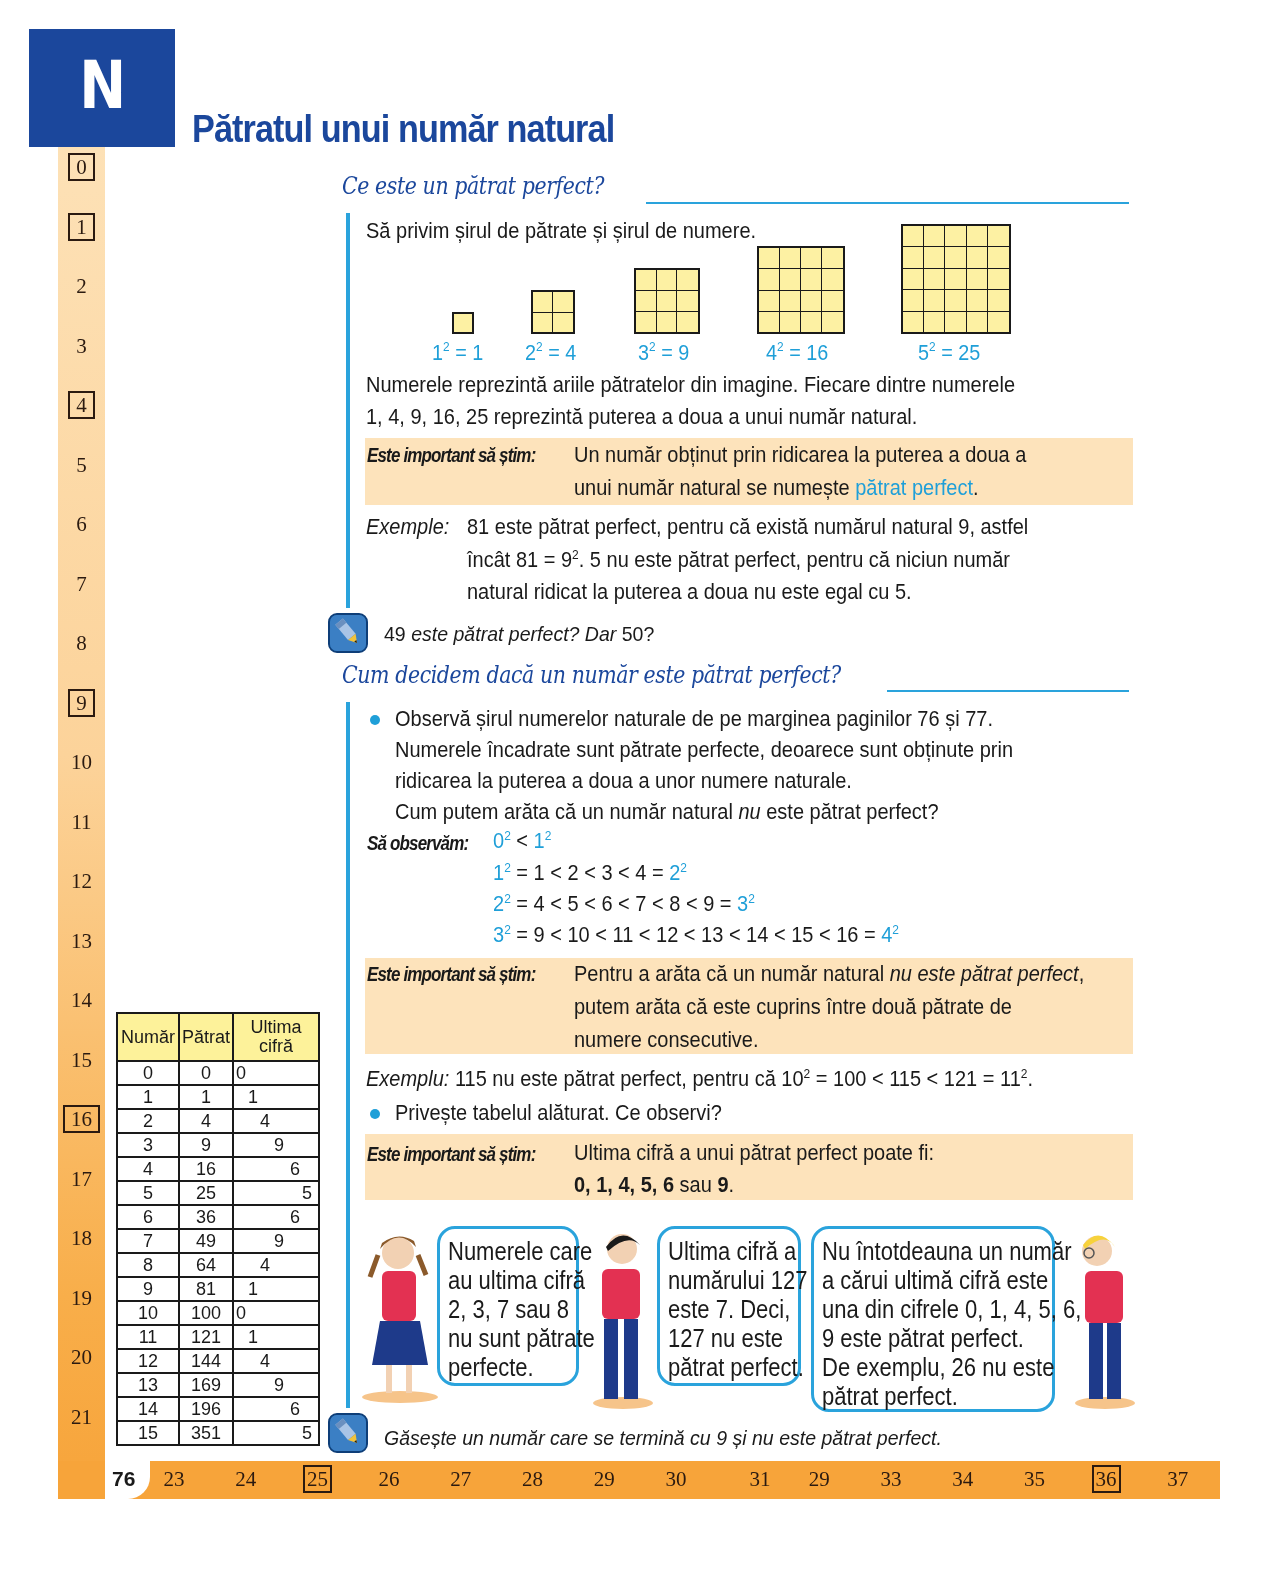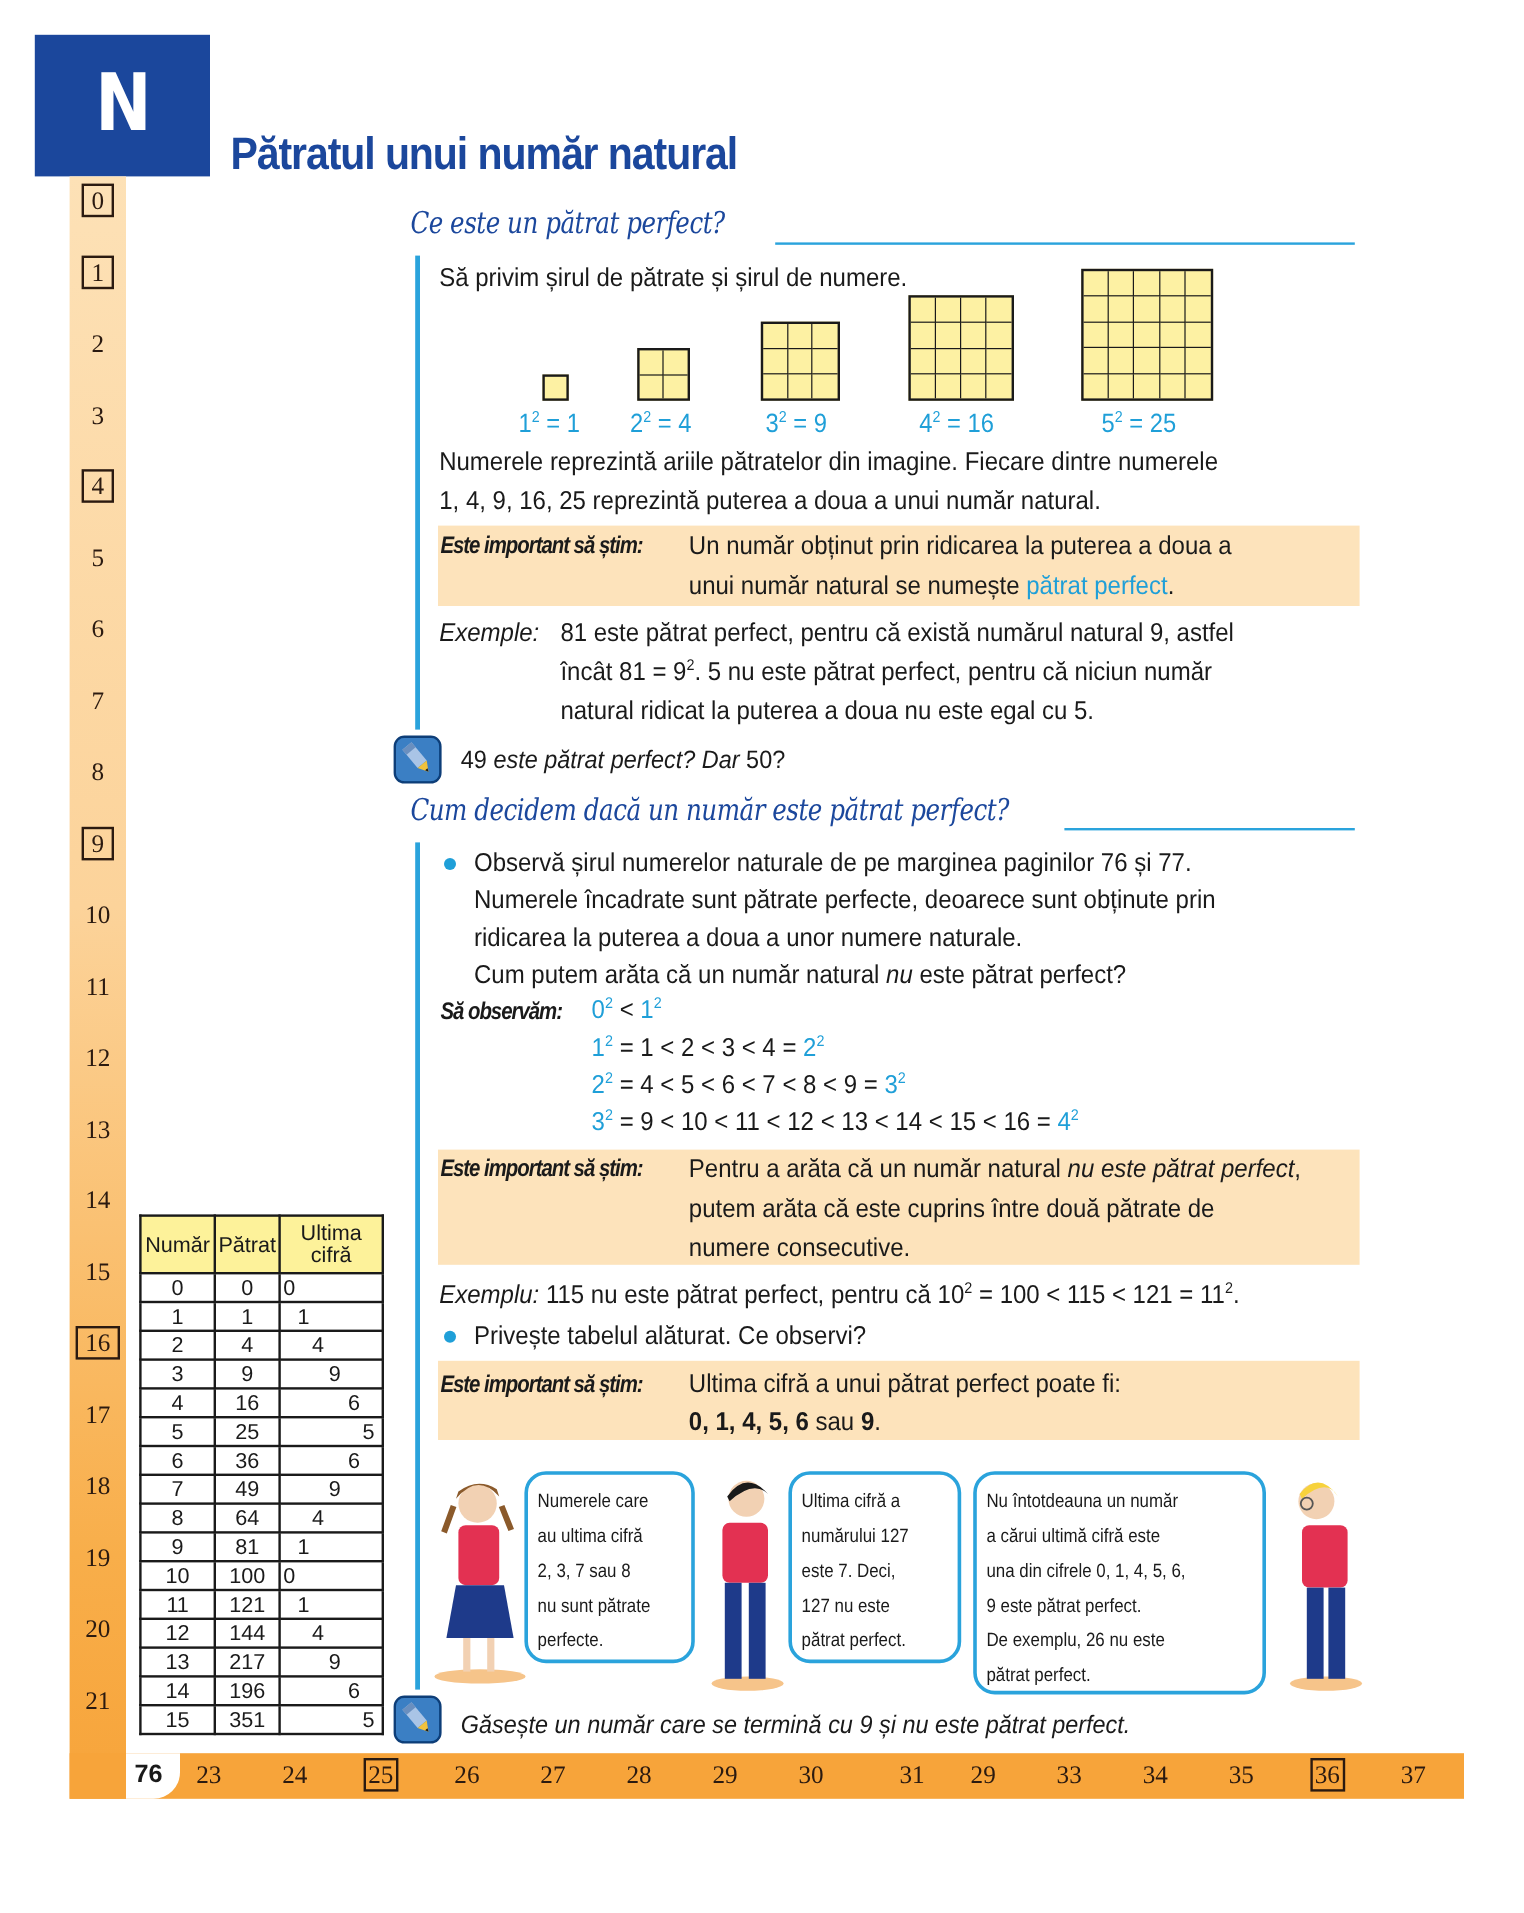--- a/index.html
+++ b/index.html
@@ -70,21 +70,21 @@
   .num-table { left: 116px; top: 1012px; border-collapse: collapse;
     font-family: "Liberation Sans", sans-serif; font-size: 18px; }
   .num-table th, .num-table td { border: 2px solid #1a1a1a; padding: 0; height: 22px; line-height: 22px; }
   .num-table th { background: #fdf29a; font-weight: normal; line-height: 19px; height: 46px; color: #1a1a1a; }
   .num-table td { text-align: center; }
   .num-table col.c1 { width: 62px; } .num-table col.c2 { width: 54px; } .num-table col.c3 { width: 86px; }
   .last-digit { display: block; text-align: left; }
 
   
   .bubble { border: 3px solid #2aa3dc; border-radius: 18px; background: #fff; box-sizing: border-box;
-    padding: 8px 8px; font-family: "Liberation Sans", sans-serif; font-size: 16px; line-height: 29px;
+    padding: 8px 8px; font-family: "Liberation Sans", sans-serif; font-size: 25px; line-height: 29px;
     color: #1a1a1a; }
   .bubble p { margin: 0; transform: scaleX(0.88); transform-origin: left; white-space: nowrap; }
   .character { }
 </style>
 </head>
 <body>
 
 <div class="abs logo-box">
   <div class="logo-letter">N</div>
 </div>
@@ -440,21 +440,21 @@
       </tr>
       <tr>
         <td>12</td>
         <td>144</td>
         <td>
           <span class="last-digit" style="padding-left: 26px;">4</span>
         </td>
       </tr>
       <tr>
         <td>13</td>
-        <td>217</td>
+        <td>169</td>
         <td>
           <span class="last-digit" style="padding-left: 40px;">9</span>
         </td>
       </tr>
       <tr>
         <td>14</td>
         <td>196</td>
         <td>
           <span class="last-digit" style="padding-left: 56px;">6</span>
         </td>

